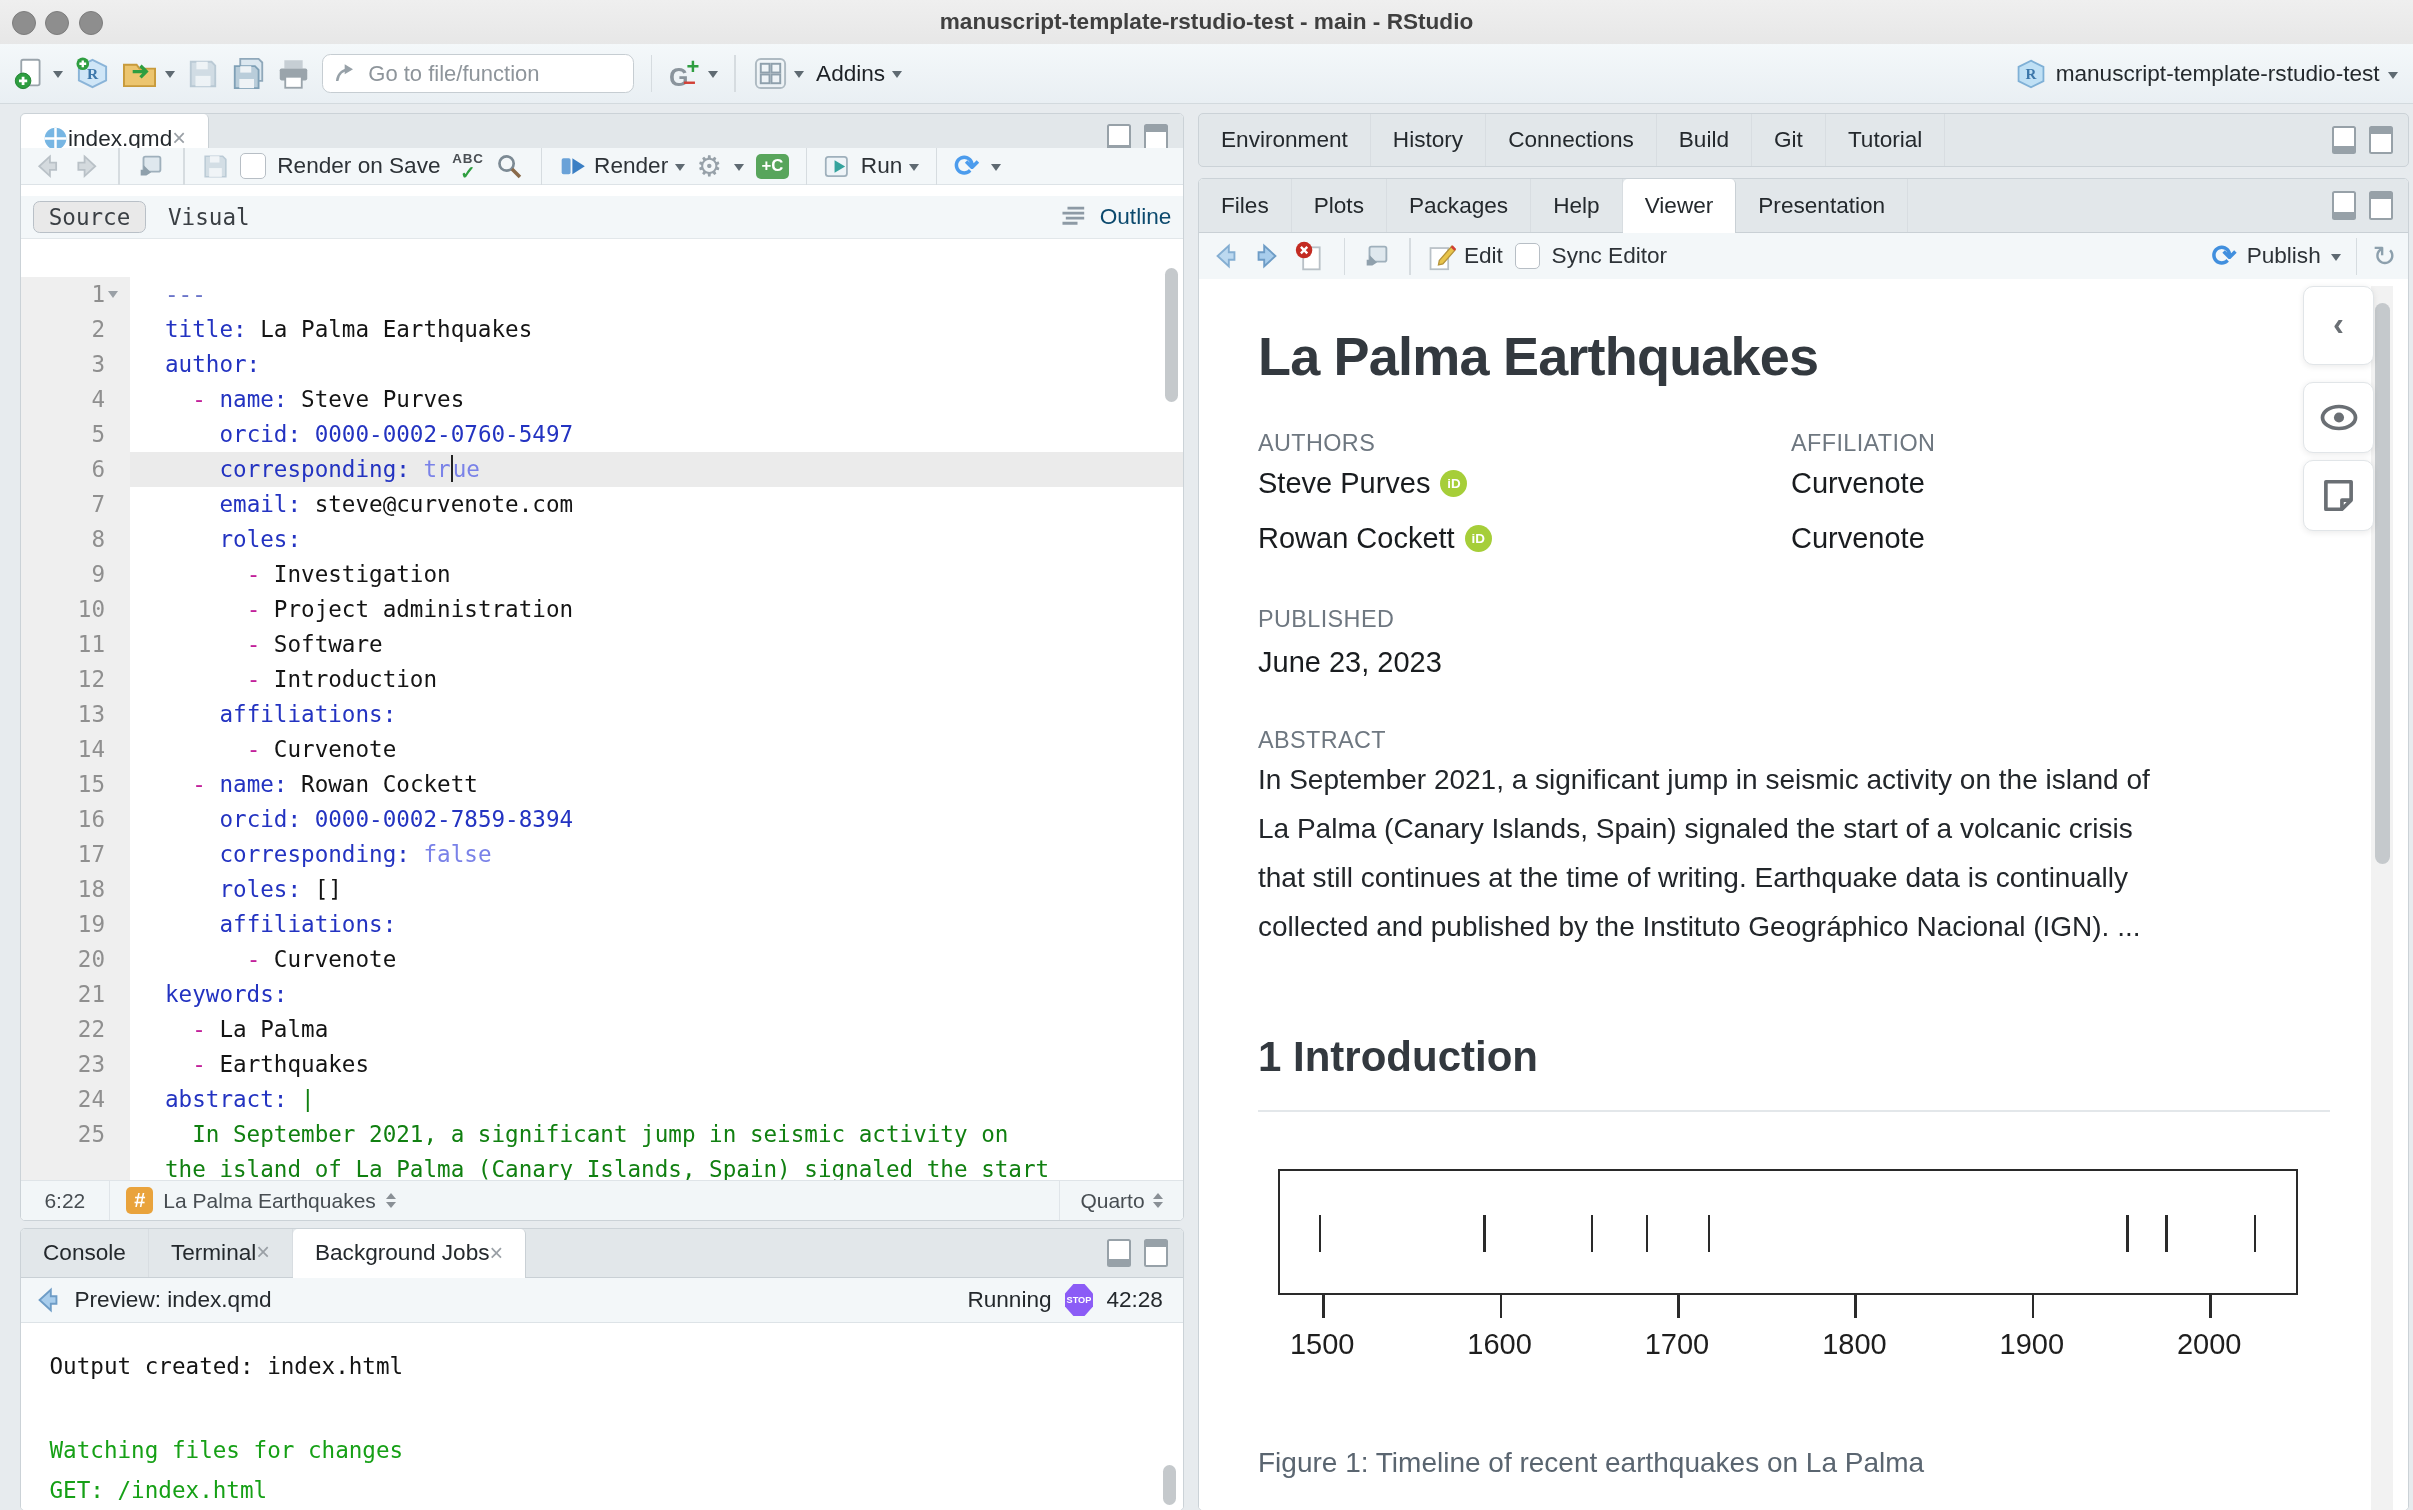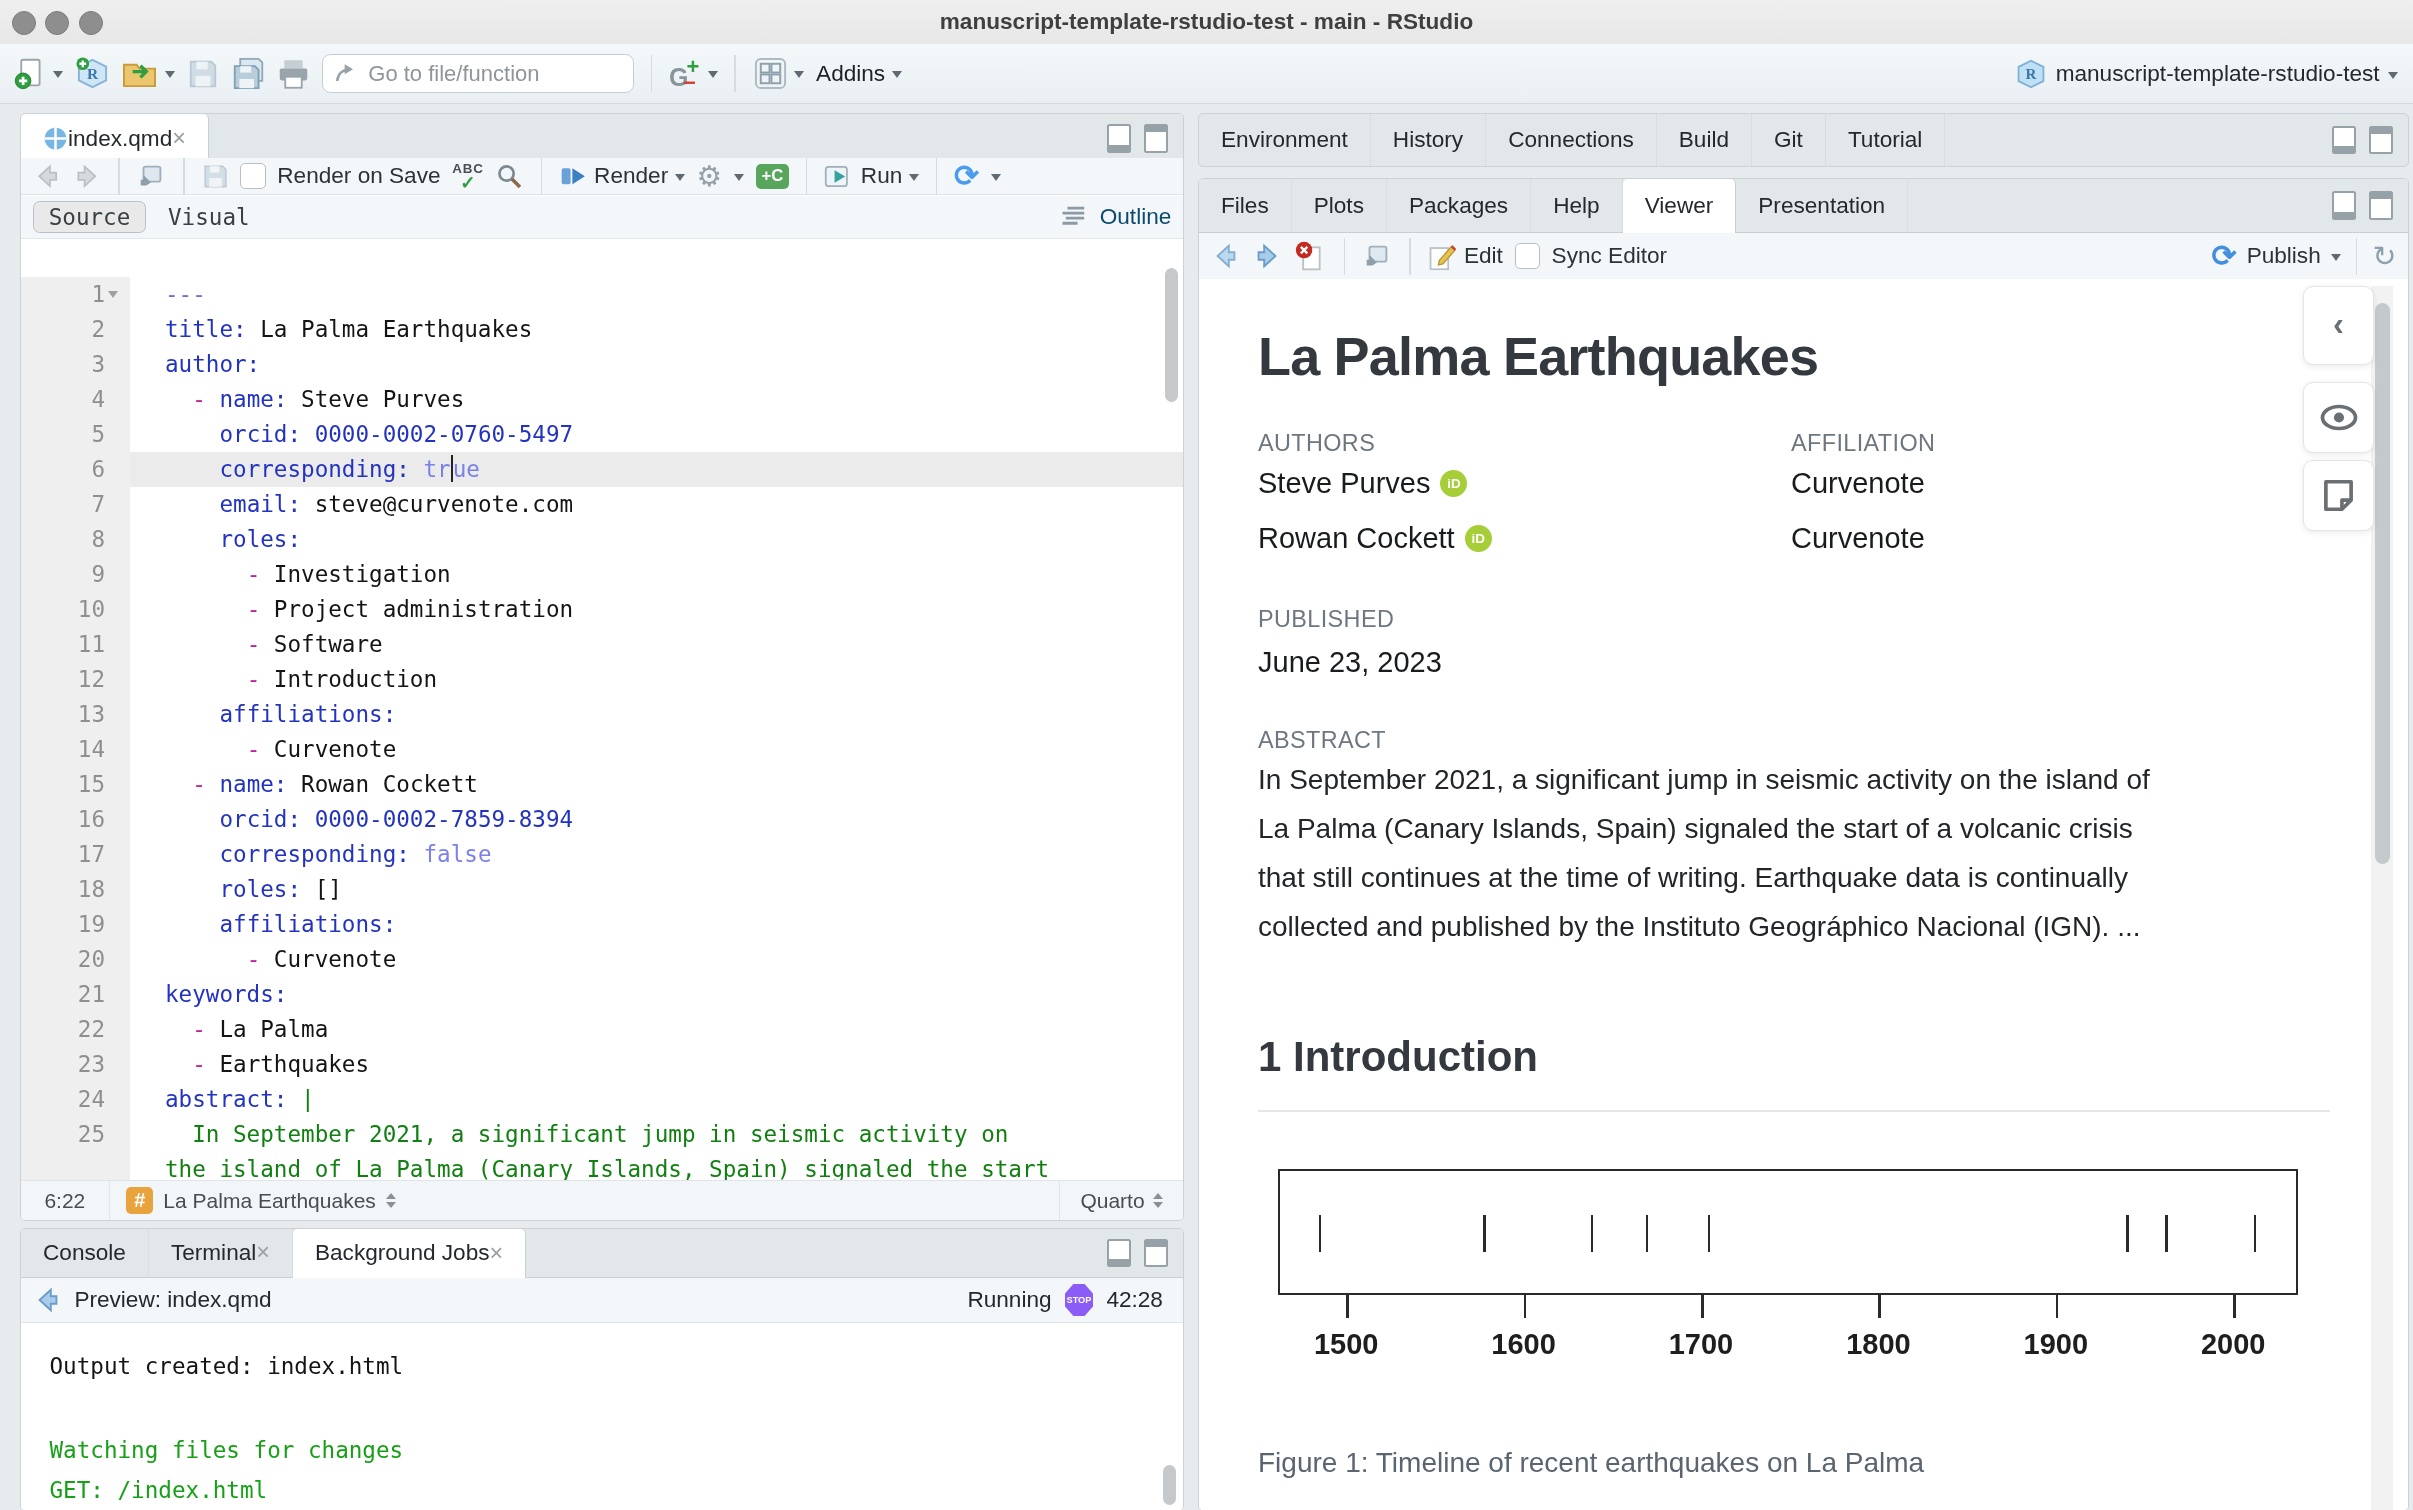--- a/index.html
+++ b/index.html
@@ -55,21 +55,21 @@
   .wb{width:20px;height:18.4px;border:2.5px solid #97a1a8;border-radius:2.5px;display:inline-block;background:#fff;}
   .wb-min{border-bottom-width:8.4px;}
   .wb-max{border-top-width:8.4px;}
   .ptoolbar{position:absolute;left:0;right:0;display:flex;align-items:center;gap:11.7px;
             background:#f3f7f9;border-bottom:1.7px solid #dde3e7;padding:0 11.7px;box-sizing:border-box;}
   .tool-label{font-size:22.6px;color:#2d3237;}
   .checkbox{width:23.4px;height:23.4px;background:#fff;border:1.7px solid #b7bec5;border-radius:5px;display:inline-block;}
   
   .editor-panel{left:20px;top:113px;width:1164px;height:1108px;}
   .editor-panel .tabstrip{height:50px;}
-  .editor-toolbar{top:44px;height:37px;}
+  .editor-toolbar{top:34px;height:37px;}
   .srcvis{position:absolute;left:0;right:0;top:82px;height:43px;background:#f3f7f9;
           border-bottom:1.7px solid #e2e7ea;display:flex;align-items:center;padding:0 11.7px;
           box-sizing:border-box;gap:6.7px;}
   .srcbtn{font-family:"DejaVu Sans Mono",monospace;font-size:22.6px;color:#3a3f44;
           padding:1.7px 15px;border-radius:6.7px;}
   .srcbtn.pressed{background:#e9e9e9;border:1.7px solid #b9c0c7;}
   .outline-btn{margin-left:auto;display:flex;align-items:flex-start;gap:14px;font-size:22.6px;color:#0c4a6e;}
   .code-area{position:absolute;left:0;right:0;top:141px;bottom:39px;background:#fff;overflow:hidden;}
   .code-lines{position:absolute;left:0;top:22px;right:0;}
   .cl{position:relative;display:flex;height:35px;}
@@ -124,21 +124,21 @@
   .doc-name{position:absolute;font-size:29px;color:#191c1f;display:flex;align-items:center;gap:10px;}
   .doc-val{position:absolute;font-size:29px;color:#191c1f;}
   .orcid{display:inline-block;width:27px;height:27px;border-radius:50%;background:#a6ce39;color:#fff;
          font-size:13.4px;font-weight:bold;text-align:center;line-height:27px;}
   .doc-body{position:absolute;left:59px;font-size:28px;line-height:49px;color:#22262a;}
   .doc-h2{position:absolute;left:59px;font-size:42px;font-weight:bold;color:#33393f;}
   .doc-hr{position:absolute;left:59px;width:1072px;height:1.7px;background:#e3e7ea;}
   .fig-box{position:absolute;left:79px;top:890px;width:1020px;height:126px;
            border:2.5px solid #2a2a2a;box-sizing:border-box;}
   .rug{position:absolute;top:44px;width:2.5px;height:37px;background:#2a2a2a;}
-  .fig-axis{position:absolute;left:94px;top:1016px;width:1020px;height:100px;font-weight:bold;}
+  .fig-axis{position:absolute;left:70px;top:1016px;width:1020px;height:100px;}
   .axtick{position:absolute;top:0;width:2.5px;height:23.4px;background:#2a2a2a;}
   .axlabel{position:absolute;top:33px;width:134px;margin-left:-67px;text-align:center;
            font-size:29px;color:#1e1e1e;}
   .fig-caption{position:absolute;left:59px;top:1168px;font-size:28px;color:#5a6570;}
   .rail-btn{position:absolute;background:#fff;border:1.7px solid #e1e5e8;border-radius:10px;
             box-shadow:0 1.7px 6.7px rgba(0,0,0,0.08);display:flex;align-items:center;justify-content:center;}
   .rail-chevron{font-size:33px;color:#6a6f74;font-weight:bold;line-height:33px;margin-top:-5px;}
   .viewer-scroll{position:absolute;right:18.4px;top:124px;width:15px;height:561px;border-radius:8.4px;
                  background:#c5c9cc;}
   .viewer-scrolltrack{position:absolute;right:15px;top:107px;width:22px;bottom:0;background:#f2f2f2;}

